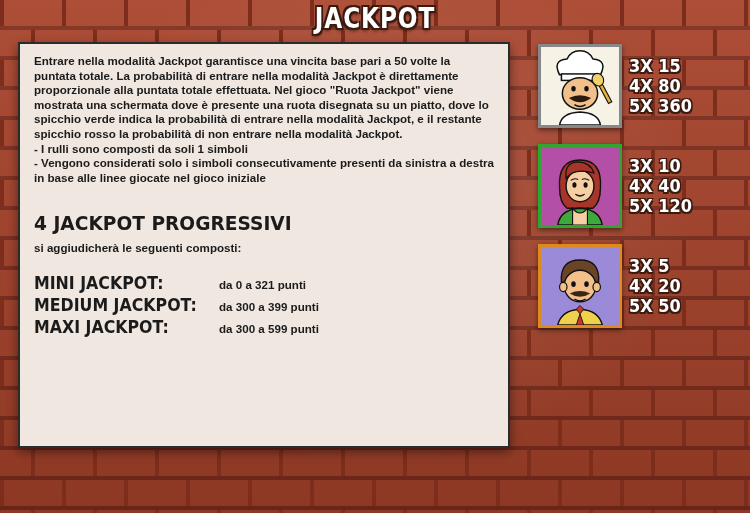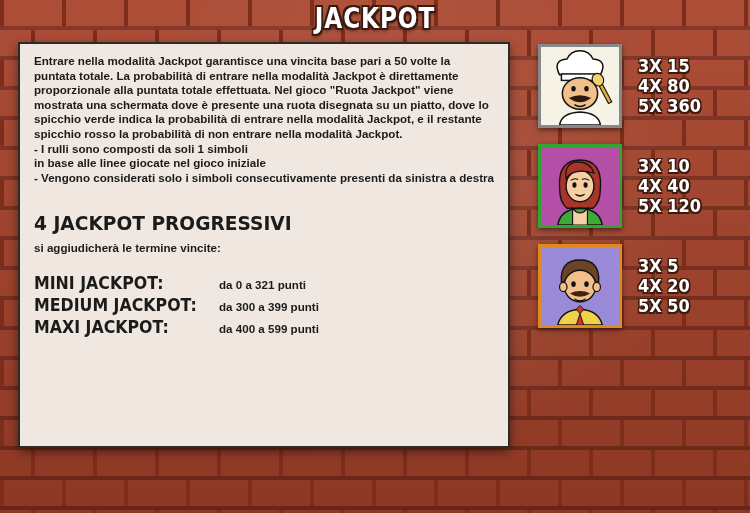--- a/index.html
+++ b/index.html
@@ -84,21 +84,21 @@
     white-space:nowrap;
   }
   .jprange{
     font-size:11.6px;font-weight:bold;padding-left:2px;
   }
   
   #paytable{
     position:absolute;right:16px;top:44px;width:196px;
   }
   .payrow{
-    display:flex;align-items:center;gap:16px;margin-bottom:16px;
+    display:flex;align-items:center;gap:7px;margin-bottom:16px;
   }
   .symbox{
     width:84px;height:84px;border:3px solid #888;background:#fff;
     box-sizing:border-box;position:relative;overflow:hidden;
     box-shadow:0 2px 5px rgba(0,0,0,.5);
   }
   .paylines{
     font-family:"DejaVu Sans", sans-serif;
     font-weight:bold;font-size:17px;color:#ffffff;
     line-height:20px;
@@ -341,39 +341,39 @@
     <div class="vseg" style="left: 589px; top: 510px; height: 26px; bottom: auto;"></div>
     <div class="vseg" style="left: 651px; top: 510px; height: 26px; bottom: auto;"></div>
     <div class="vseg" style="left: 713px; top: 510px; height: 26px; bottom: auto;"></div>
   </div>
 
 <div id="title">JACKPOT</div>
 
 <div id="panel">
   <p class="ptext">Entrare nella modalità Jackpot garantisce una vincita base pari a 50 volte la puntata totale. La probabilità di entrare nella modalità Jackpot è direttamente proporzionale alla puntata totale effettuata. Nel gioco "Ruota Jackpot" viene mostrata una schermata dove è presente una ruota disegnata su un piatto, dove lo spicchio verde indica la probabilità di entrare nella modalità Jackpot, e il restante spicchio rosso la probabilità di non entrare nella modalità Jackpot.</p>
   <p class="ptext bullet">- I rulli sono composti da soli 1 simboli</p>
+  <p class="ptext bullet">- Vengono considerati solo i simboli consecutivamente presenti da sinistra a destra</p>
   <p class="ptext bullet">  in base alle linee giocate nel gioco iniziale</p>
-  <p class="ptext bullet">- Vengono considerati solo i simboli consecutivamente presenti da sinistra a destra</p>
 
   <h2 id="sub">4 JACKPOT PROGRESSIVI</h2>
-  <p class="ptext sub2">si aggiudicherà le termine vincite:</p>
+  <p class="ptext sub2">si aggiudicherà le seguenti composti:</p>
 
   <table id="jptable">
     <tbody>
       <tr>
         <td class="jpname">MINI JACKPOT:</td>
         <td class="jprange">da 0 a 321 punti</td>
       </tr>
       <tr>
         <td class="jpname">MEDIUM JACKPOT:</td>
         <td class="jprange">da 300 a 399 punti</td>
       </tr>
       <tr>
         <td class="jpname">MAXI JACKPOT:</td>
-        <td class="jprange">da 400 a 599 punti</td>
+        <td class="jprange">da 300 a 599 punti</td>
       </tr>
     </tbody>
   </table>
 </div>
 
 <div id="paytable">
 
   <div class="payrow">
     <div class="symbox" id="sym1">
       <svg viewBox="0 0 84 84" width="100%" height="100%">

